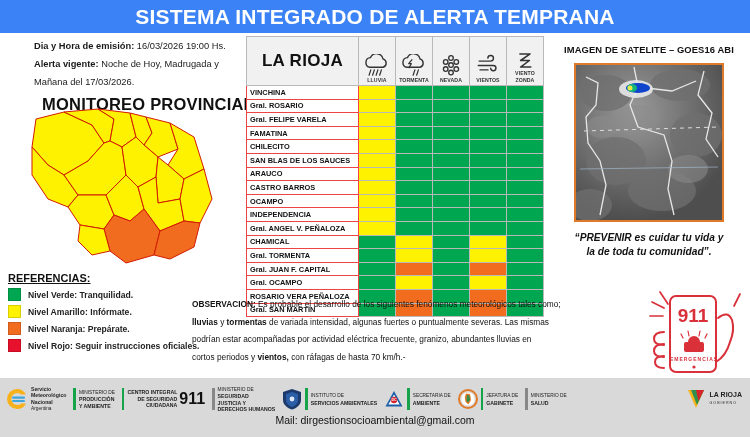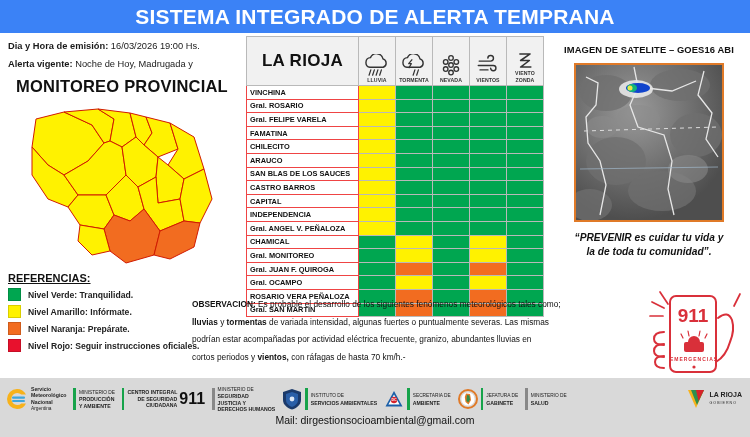--- a/index.html
+++ b/index.html
@@ -18,21 +18,21 @@
     background:#3b82f6;
     display:flex;align-items:center;justify-content:center;
   }
   .header-title{
     color:#ffffff;font-size:21px;font-weight:bold;letter-spacing:.2px;
     font-family:"Liberation Sans", sans-serif;
     white-space:nowrap;
   }
 
   
-  .left-col{position:absolute;left:0;top:33px;width:244px;height:262px;background:#fff;}
+  .left-col{position:absolute;left:0;top:33px;width:244px;height:262px;background:#fff;padding-left:26px;}
   .meta{padding:6px 8px 0 8px;}
   .meta-line{font-size:9.3px;color:#1a1a1a;line-height:15px;margin:0 0 3px 0;}
   .meta-line b{font-weight:bold;}
   .monitoreo{
     text-align:center;font-size:16.5px;font-weight:bold;color:#111;
     margin-top:5px;letter-spacing:.2px;
   }
 
   .map-wrap{position:absolute;left:18px;top:103px;width:205px;height:165px;}
   .map-wrap svg{display:block;}
@@ -126,20 +126,21 @@
   </div>
 
   <div class="left-col">
     <div class="meta">
       <div class="meta-line">
         <b>Dia y Hora de emisión:</b><span> 16/03/2026  19:00 Hs.</span>
       </div>
       <div class="meta-line">
         <b>Alerta vigente:</b><span> Noche de Hoy, Madrugada y</span>
       </div>
+      <div class="meta-line">Mañana del 17/03/2026.</div>
     </div>
     <div class="monitoreo">MONITOREO PROVINCIAL</div>
   </div>
 
   <div class="map-wrap">
     <svg width="205" height="165" viewBox="0 0 205 165">
       <g stroke="#d11a00" stroke-width="1" stroke-linejoin="round">
         <path fill="#fff200" d="M18 16 L46 9 L74 22 L86 40 L70 58 L46 72 L30 62 L14 44 Z"></path>
         <path fill="#fff200" d="M46 9 L80 6 L96 16 L92 38 L86 40 L74 22 Z"></path>
         <path fill="#fff200" d="M80 6 L112 10 L118 34 L104 44 L92 38 L96 16 Z"></path>
@@ -290,45 +291,45 @@
           </tr>
           <tr>
             <td class="dept">CHILECITO</td>
             <td class="cell" style="background: rgb(255, 242, 0);"></td>
             <td class="cell" style="background: rgb(0, 166, 80);"></td>
             <td class="cell" style="background: rgb(0, 166, 80);"></td>
             <td class="cell" style="background: rgb(0, 166, 80);"></td>
             <td class="cell" style="background: rgb(0, 166, 80);"></td>
           </tr>
           <tr>
+            <td class="dept">SAN BLAS DE LOS SAUCES</td>
+            <td class="cell" style="background: rgb(255, 242, 0);"></td>
+            <td class="cell" style="background: rgb(0, 166, 80);"></td>
+            <td class="cell" style="background: rgb(0, 166, 80);"></td>
+            <td class="cell" style="background: rgb(0, 166, 80);"></td>
+            <td class="cell" style="background: rgb(0, 166, 80);"></td>
+          </tr>
+          <tr>
             <td class="dept">ARAUCO</td>
             <td class="cell" style="background: rgb(255, 242, 0);"></td>
             <td class="cell" style="background: rgb(0, 166, 80);"></td>
             <td class="cell" style="background: rgb(0, 166, 80);"></td>
             <td class="cell" style="background: rgb(0, 166, 80);"></td>
             <td class="cell" style="background: rgb(0, 166, 80);"></td>
           </tr>
           <tr>
-            <td class="dept">SAN BLAS DE LOS SAUCES</td>
-            <td class="cell" style="background: rgb(255, 242, 0);"></td>
-            <td class="cell" style="background: rgb(0, 166, 80);"></td>
-            <td class="cell" style="background: rgb(0, 166, 80);"></td>
-            <td class="cell" style="background: rgb(0, 166, 80);"></td>
-            <td class="cell" style="background: rgb(0, 166, 80);"></td>
-          </tr>
-          <tr>
             <td class="dept">CASTRO BARROS</td>
             <td class="cell" style="background: rgb(255, 242, 0);"></td>
             <td class="cell" style="background: rgb(0, 166, 80);"></td>
             <td class="cell" style="background: rgb(0, 166, 80);"></td>
             <td class="cell" style="background: rgb(0, 166, 80);"></td>
             <td class="cell" style="background: rgb(0, 166, 80);"></td>
           </tr>
           <tr>
-            <td class="dept">CAPITAL</td>
+            <td class="dept">OCAMPO</td>
             <td class="cell" style="background: rgb(255, 242, 0);"></td>
             <td class="cell" style="background: rgb(0, 166, 80);"></td>
             <td class="cell" style="background: rgb(0, 166, 80);"></td>
             <td class="cell" style="background: rgb(0, 166, 80);"></td>
             <td class="cell" style="background: rgb(0, 166, 80);"></td>
           </tr>
           <tr>
             <td class="dept">INDEPENDENCIA</td>
             <td class="cell" style="background: rgb(255, 242, 0);"></td>
             <td class="cell" style="background: rgb(0, 166, 80);"></td>
@@ -346,29 +347,29 @@
           </tr>
           <tr>
             <td class="dept">CHAMICAL</td>
             <td class="cell" style="background: rgb(0, 166, 80);"></td>
             <td class="cell" style="background: rgb(255, 242, 0);"></td>
             <td class="cell" style="background: rgb(0, 166, 80);"></td>
             <td class="cell" style="background: rgb(255, 242, 0);"></td>
             <td class="cell" style="background: rgb(0, 166, 80);"></td>
           </tr>
           <tr>
-            <td class="dept">Gral. MONITOREO</td>
-            <td class="cell" style="background: rgb(0, 166, 80);"></td>
-            <td class="cell" style="background: rgb(255, 242, 0);"></td>
-            <td class="cell" style="background: rgb(0, 166, 80);"></td>
-            <td class="cell" style="background: rgb(255, 242, 0);"></td>
-            <td class="cell" style="background: rgb(0, 166, 80);"></td>
-          </tr>
-          <tr>
-            <td class="dept">Gral. JUAN F. QUIROGA</td>
+            <td class="dept">Gral. TORMENTA</td>
+            <td class="cell" style="background: rgb(0, 166, 80);"></td>
+            <td class="cell" style="background: rgb(255, 242, 0);"></td>
+            <td class="cell" style="background: rgb(0, 166, 80);"></td>
+            <td class="cell" style="background: rgb(255, 242, 0);"></td>
+            <td class="cell" style="background: rgb(0, 166, 80);"></td>
+          </tr>
+          <tr>
+            <td class="dept">Gral. JUAN F. CAPITAL</td>
             <td class="cell" style="background: rgb(0, 166, 80);"></td>
             <td class="cell" style="background: rgb(242, 108, 32);"></td>
             <td class="cell" style="background: rgb(0, 166, 80);"></td>
             <td class="cell" style="background: rgb(242, 108, 32);"></td>
             <td class="cell" style="background: rgb(0, 166, 80);"></td>
           </tr>
           <tr>
             <td class="dept">Gral. OCAMPO</td>
             <td class="cell" style="background: rgb(0, 166, 80);"></td>
             <td class="cell" style="background: rgb(255, 242, 0);"></td>

